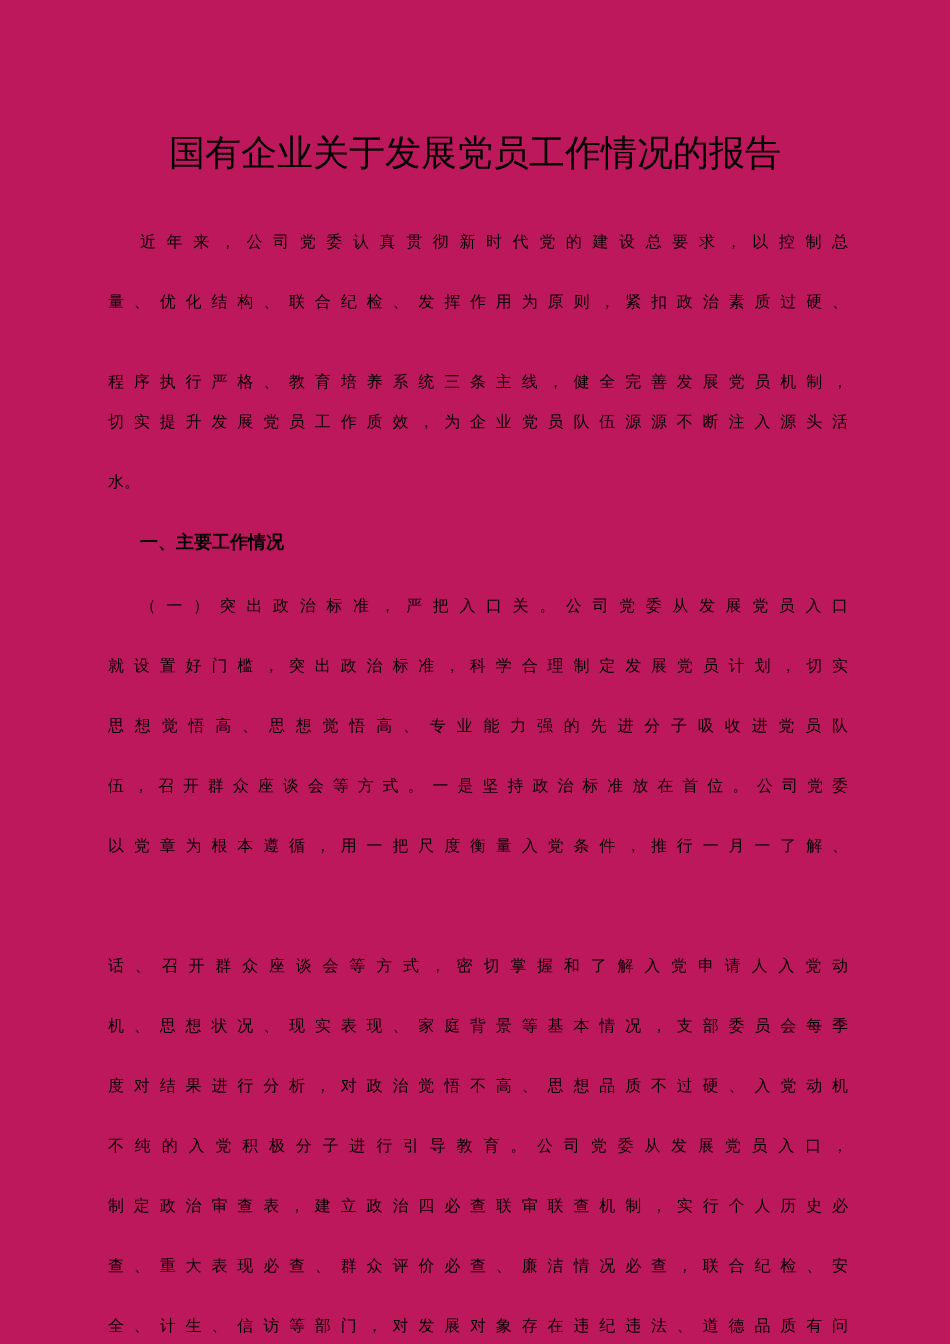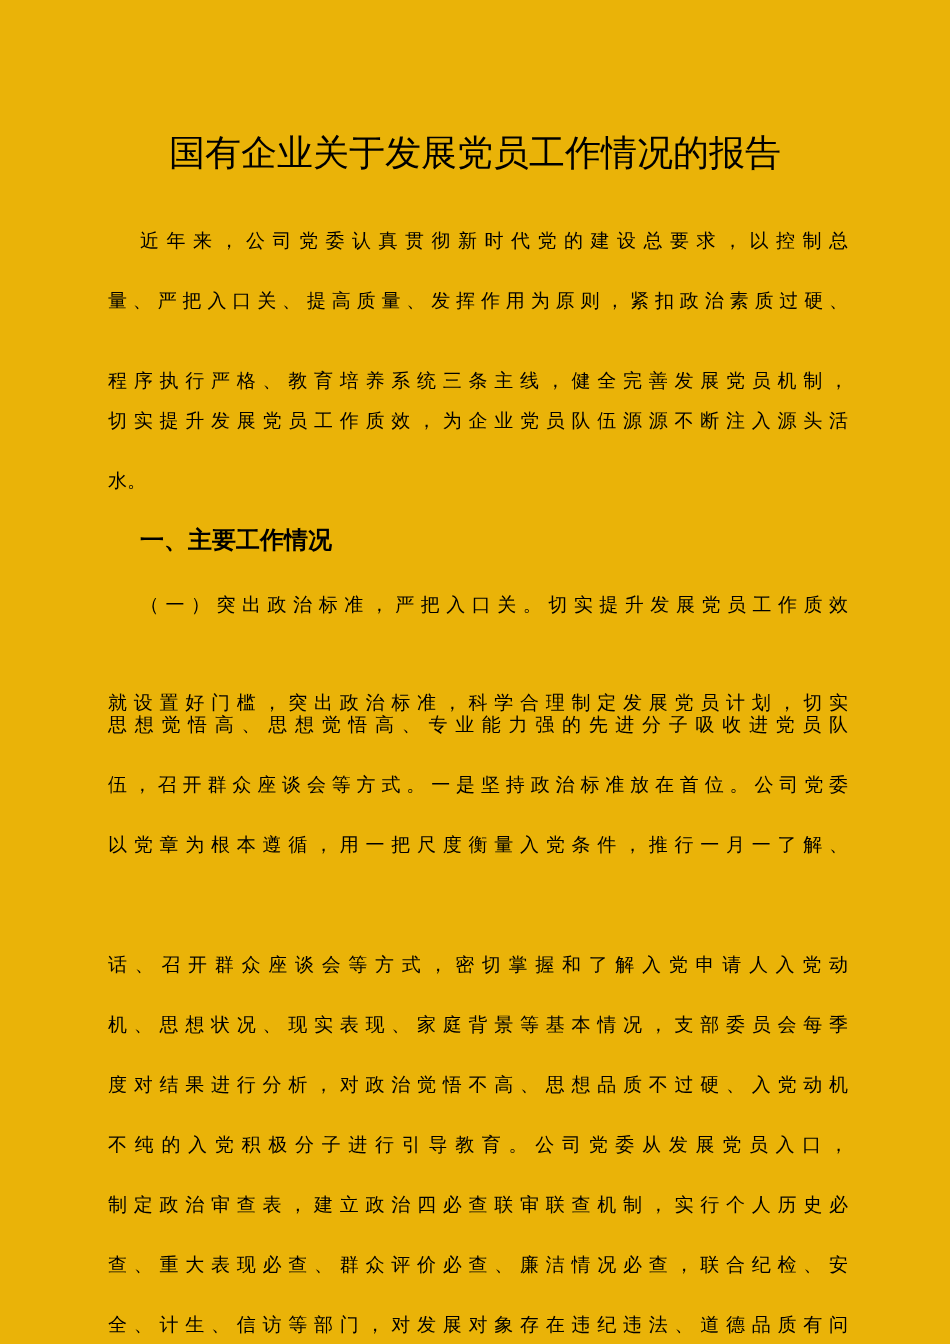--- a/index.html
+++ b/index.html
@@ -1,52 +1,52 @@
 <!DOCTYPE html>
 <html><head>
 <meta charset="utf-8">
 <style>
   html, body { margin: 0; padding: 0; background: #ffffff; }
   body { width: 950px; height: 1344px; position: relative; overflow: hidden; color: #000; }
-  .page { position: absolute; left: 0; top: 0; width: 950px; height: 1344px; background: #eab308; }
+  .page { position: absolute; left: 0; top: 0; width: 950px; height: 1344px; background: #be185d; }
   .title {
     position: absolute; left: 0; top: 128px; width: 950px; text-align: center;
     font-family: "DejaVu Sans", "Liberation Sans", sans-serif;
     font-size: 36px; line-height: 50px; letter-spacing: 0px; color: #000;
   }
   .line {
     position: absolute; left: 108px; width: 740px; height: 40px;
-    font-family: Liberation Mono, monospace;
-    font-size: 19px; line-height: 40px; white-space: nowrap;
+    font-family: Liberation Sans, sans-serif;
+    font-size: 16px; line-height: 40px; white-space: nowrap;
     text-align: justify; text-align-last: justify; color: #000;
   }
   .line.last { text-align-last: left; }
   .line.indent { left: 140px; width: 708px; }
   .heading {
     position: absolute; left: 140px; width: 400px; height: 40px;
-    font-family: Liberation Mono, monospace;
-    font-size: 24px; line-height: 40px; font-weight: bold; white-space: nowrap; color: #000;
+    font-family: Liberation Sans, sans-serif;
+    font-size: 18px; line-height: 40px; font-weight: bold; white-space: nowrap; color: #000;
   }
 </style>
 </head>
 <body>
 
 <div class="page">
   <div class="title">国有企业关于发展党员工作情况的报告</div>
 
   <div class="line indent" style="top:222px">近年来，公司党委认真贯彻新时代党的建设总要求，以控制总</div>
-  <div class="line" style="top:282px">量、严把入口关、提高质量、发挥作用为原则，紧扣政治素质过硬、</div>
+  <div class="line" style="top:282px">量、优化结构、联合纪检、发挥作用为原则，紧扣政治素质过硬、</div>
   <div class="line" style="top:362px">程序执行严格、教育培养系统三条主线，健全完善发展党员机制，</div>
   <div class="line" style="top:402px">切实提升发展党员工作质效，为企业党员队伍源源不断注入源头活</div>
   <div class="line last" style="top:462px">水。</div>
 
   <div class="heading" style="top:522px">一、主要工作情况</div>
 
-  <div class="line indent" style="top:586px">（一）突出政治标准，严把入口关。切实提升发展党员工作质效</div>
-  <div class="line" style="top:684px">就设置好门槛，突出政治标准，科学合理制定发展党员计划，切实</div>
+  <div class="line indent" style="top:586px">（一）突出政治标准，严把入口关。公司党委从发展党员入口</div>
+  <div class="line" style="top:646px">就设置好门槛，突出政治标准，科学合理制定发展党员计划，切实</div>
   <div class="line" style="top:706px">思想觉悟高、思想觉悟高、专业能力强的先进分子吸收进党员队</div>
   <div class="line" style="top:766px">伍，召开群众座谈会等方式。一是坚持政治标准放在首位。公司党委</div>
   <div class="line" style="top:826px">以党章为根本遵循，用一把尺度衡量入党条件，推行一月一了解、</div>
   <div class="line" style="top:946px">话、召开群众座谈会等方式，密切掌握和了解入党申请人入党动</div>
   <div class="line" style="top:1006px">机、思想状况、现实表现、家庭背景等基本情况，支部委员会每季</div>
   <div class="line" style="top:1066px">度对结果进行分析，对政治觉悟不高、思想品质不过硬、入党动机</div>
   <div class="line" style="top:1126px">不纯的入党积极分子进行引导教育。公司党委从发展党员入口，</div>
   <div class="line" style="top:1246px">查、重大表现必查、群众评价必查、廉洁情况必查，联合纪检、安</div>
   <div class="line" style="top:1186px">制定政治审查表，建立政治四必查联审联查机制，实行个人历史必</div>
   <div class="line" style="top:1306px">全、计生、信访等部门，对发展对象存在违纪违法、道德品质有问</div>

